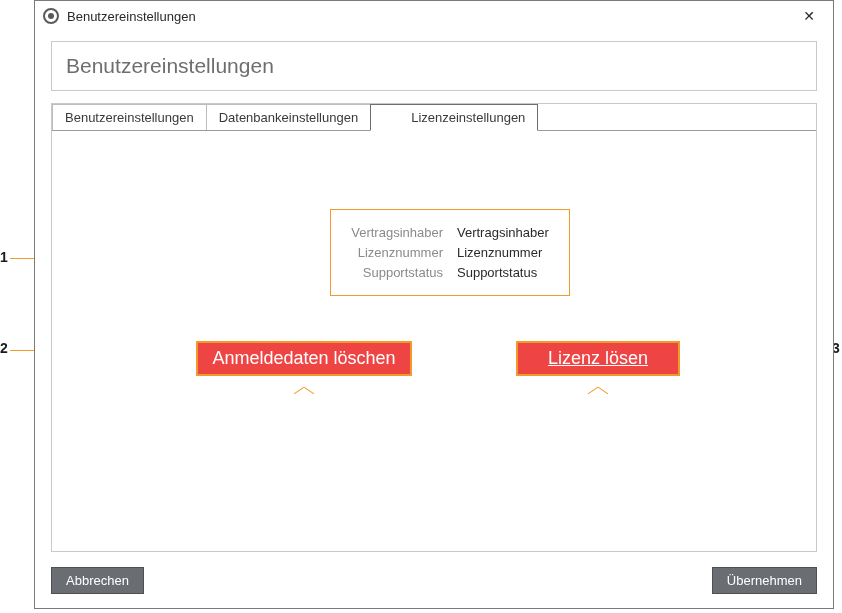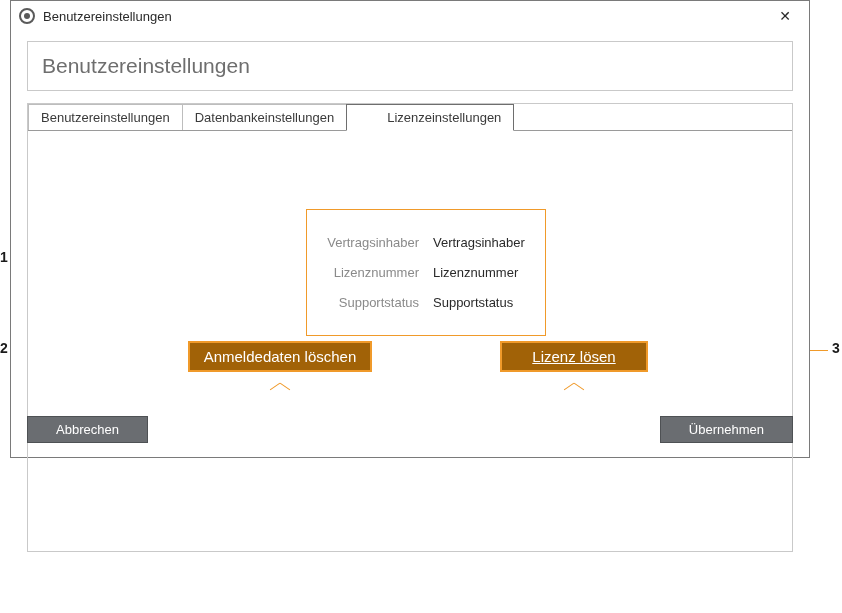--- a/index.html
+++ b/index.html
@@ -26,24 +26,24 @@
     color: #1a1a1a;
   }
   .leader {
     position: absolute;
     height: 0;
     border-top: 1px solid #f09a2a;
   }
   
   .dialog {
     position: absolute;
-    left: 10px;
+    left: 34px;
     top: 0;
     width: 800px;
-    height: 458px;
+    height: 609px;
     border: 1px solid #7a7a7a;
     background: #fff;
   }
   .titlebar {
     height: 30px;
     display: flex;
     align-items: center;
     padding: 0 8px;
     border-bottom: 0;
   }
@@ -119,40 +119,40 @@
     left: 278px;
     top: 78px;
     width: 240px;
     border: 1px solid #f09a2a;
     padding: 10px 12px;
   }
   .license-row {
     display: flex;
     justify-content: space-between;
     gap: 14px;
-    margin: 15px 0;
+    margin: 5px 0;
   }
   .license-row .label { color: #8a8a8a; text-align: right; flex: 1; }
   .license-row .value { color: #2a2a2a; text-align: left; flex: 1; }
   
   .action-group {
     position: absolute;
     width: 260px;
     text-align: center;
   }
   .action-group.left { left: 122px; top: 211px; }
   .action-group.right { left: 416px; top: 211px; }
   .action-btn {
     display: inline-block;
-    background: #a16207;
+    background: #ef4444;
     color: #fff;
     padding: 5px 14px;
     border: 1px solid #f09a2a;
     outline: 1px solid #f09a2a;
-    font-size: 15px;
+    font-size: 18px;
   }
   .chevron-up {
     margin: 10px auto 6px auto;
     width: 20px; height: 10px;
     position: relative;
   }
   .chevron-up::before, .chevron-up::after {
     content: "";
     position: absolute;
     width: 12px; height: 1px;
@@ -171,21 +171,21 @@
   .footer {
     position: absolute;
     left: 16px; right: 16px; bottom: 14px;
     display: flex;
     justify-content: space-between;
   }
   .dlg-btn {
     background: #6a6d71;
     color: #fff;
     border: 1px solid #4e5154;
-    padding: 5px 28px;
+    padding: 5px 14px;
     font-size: 13px;
   }
 </style>
 </head>
 <body>
 
 <div class="canvas">
 
   <div class="callout-num" style="left:0; top:249px;">1</div>
   <div class="leader" style="left:10px; top:258px; width:290px;"></div>

